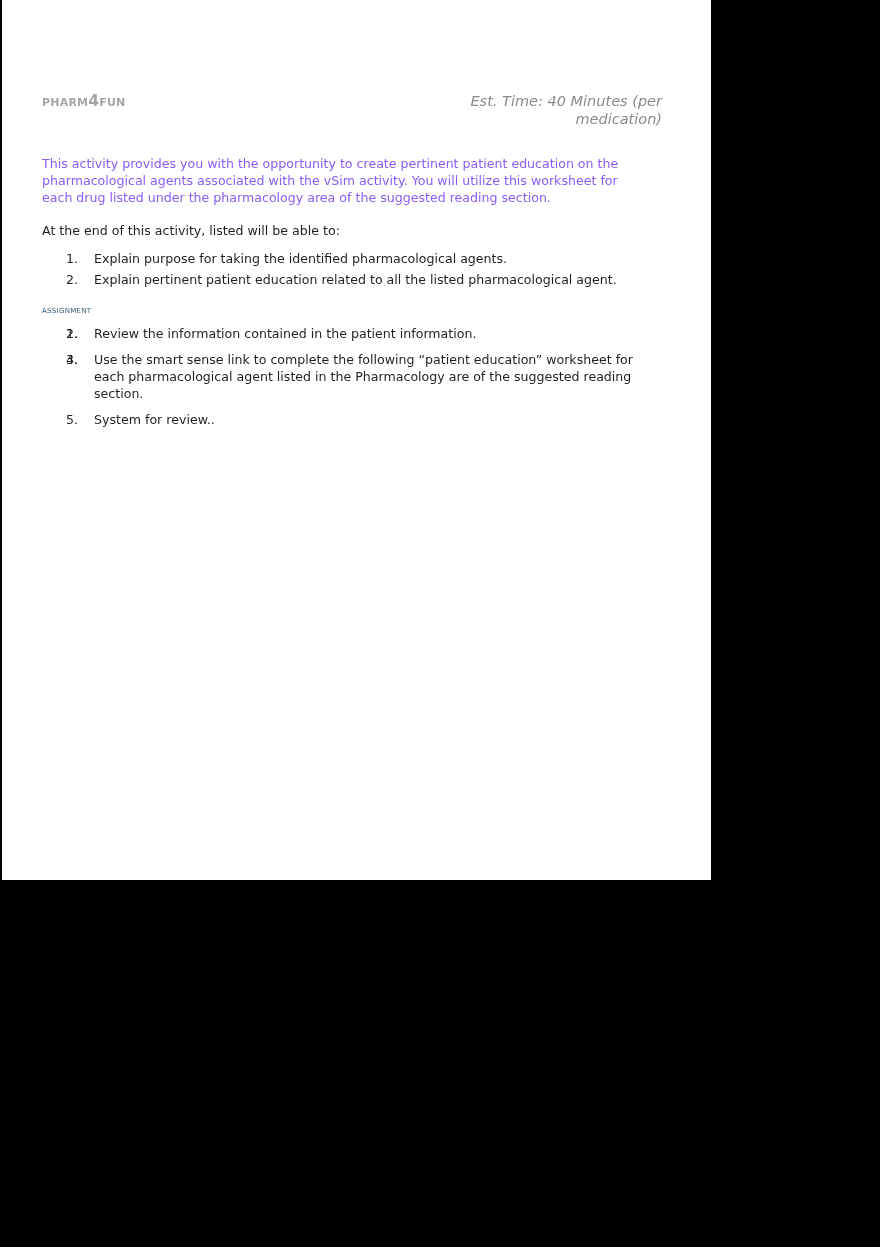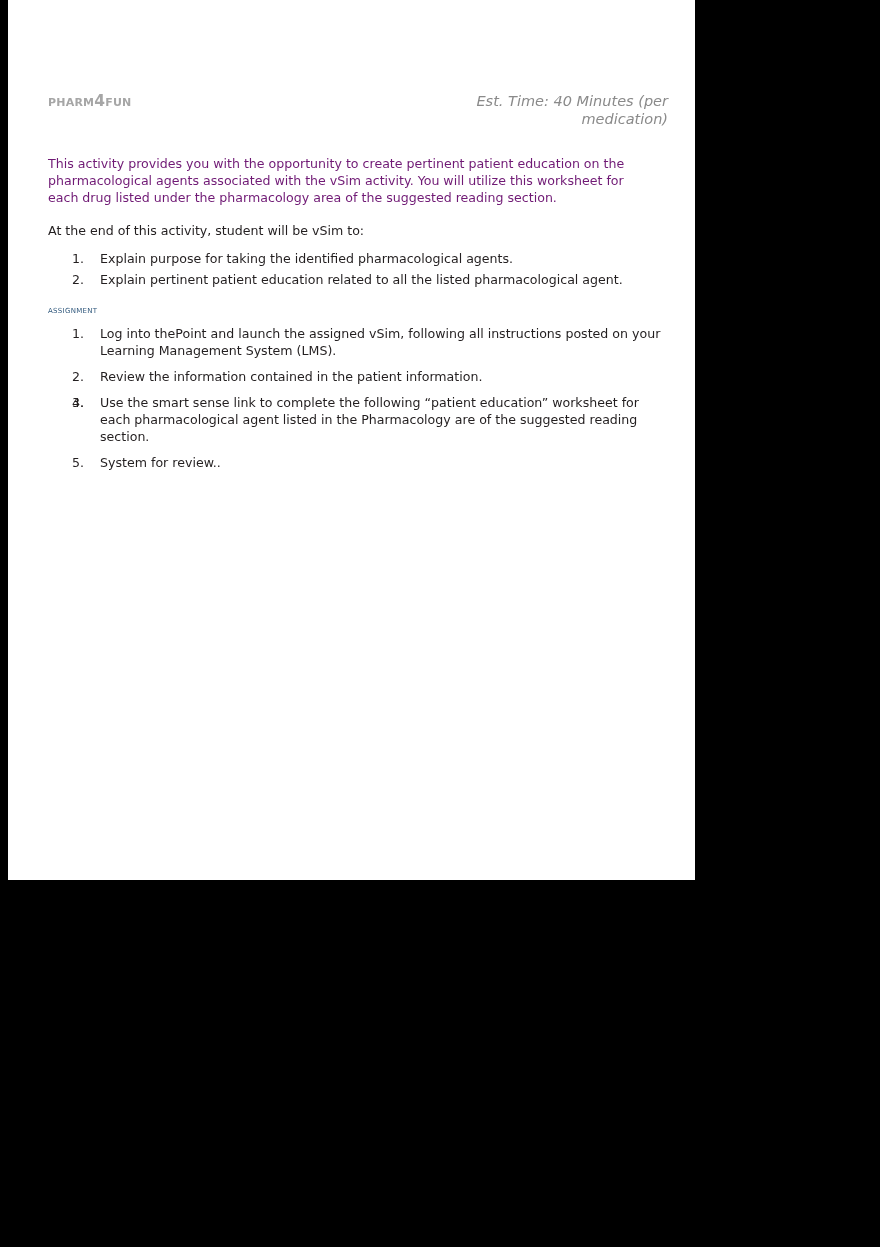--- a/index.html
+++ b/index.html
@@ -17,25 +17,26 @@
 
   
   .backdrop {
     position: absolute;
     background: #000000;
   }
 
   
   .page-sheet {
     position: absolute;
-    left: 8px;
+    left: 2px;
     top: 0;
     width: 687px;
     height: 880px;
     background: #ffffff;
+    padding-left: 22px;
   }
 
   .page-inner {
     position: absolute;
     left: 40px;
     top: 92px;
     width: 620px;
   }
 
   
@@ -62,21 +63,21 @@
     font-style: italic;
     color: #8a8a8a;
     font-size: 14.5px;
     text-align: right;
     line-height: 1.25;
     width: 250px;
   }
 
   .body-para {
     font-size: 12.6px;
-    color: #701a75;
+    color: #8b5cf6;
     line-height: 1.34;
     margin: 0 0 16px 0;
     max-width: 600px;
   }
 
   .section-head {
     color: #31597d;
     font-size: 10.2px;
     font-variant: small-caps;
     text-transform: lowercase;
@@ -128,39 +129,38 @@
   <div class="page-inner">
 
     <div class="doc-header">
       <div class="brand">Pharm4Fun</div>
       <div class="est-time">Est. Time: 40 Minutes (per medication)</div>
     </div>
 
     <p class="body-para">This activity provides you with the opportunity to create pertinent patient education on the pharmacological agents associated with the vSim activity. You will utilize this worksheet for each drug listed under the pharmacology area of the suggested reading section.</p>
 
 
-    <p class="lead-line">At the end of this activity, student will be vSim to:</p>
+    <p class="lead-line">At the end of this activity, listed will be able to:</p>
 
     <ol class="num-list">
       <li>
         <span class="marker">1.</span>
         <span>Explain purpose for taking the identified pharmacological agents.</span>
       </li>
       <li>
         <span class="marker">2.</span>
         <span>Explain pertinent patient education related to all the listed pharmacological agent.</span>
       </li>
     </ol>
 
     <h2 class="section-head">Assignment</h2>
 
     <ol class="num-list spaced">
       <li>
         <span class="marker">1.</span>
-        <span>Log into thePoint and launch the assigned vSim, following all instructions posted on your Learning Management System (LMS).</span>
       </li>
       <li>
         <span class="marker">2.</span>
         <span>Review the information contained in the patient information.</span>
       </li>
       <li>
         <span class="marker">3.</span>
       </li>
       <li>
         <span class="marker">4.</span>

